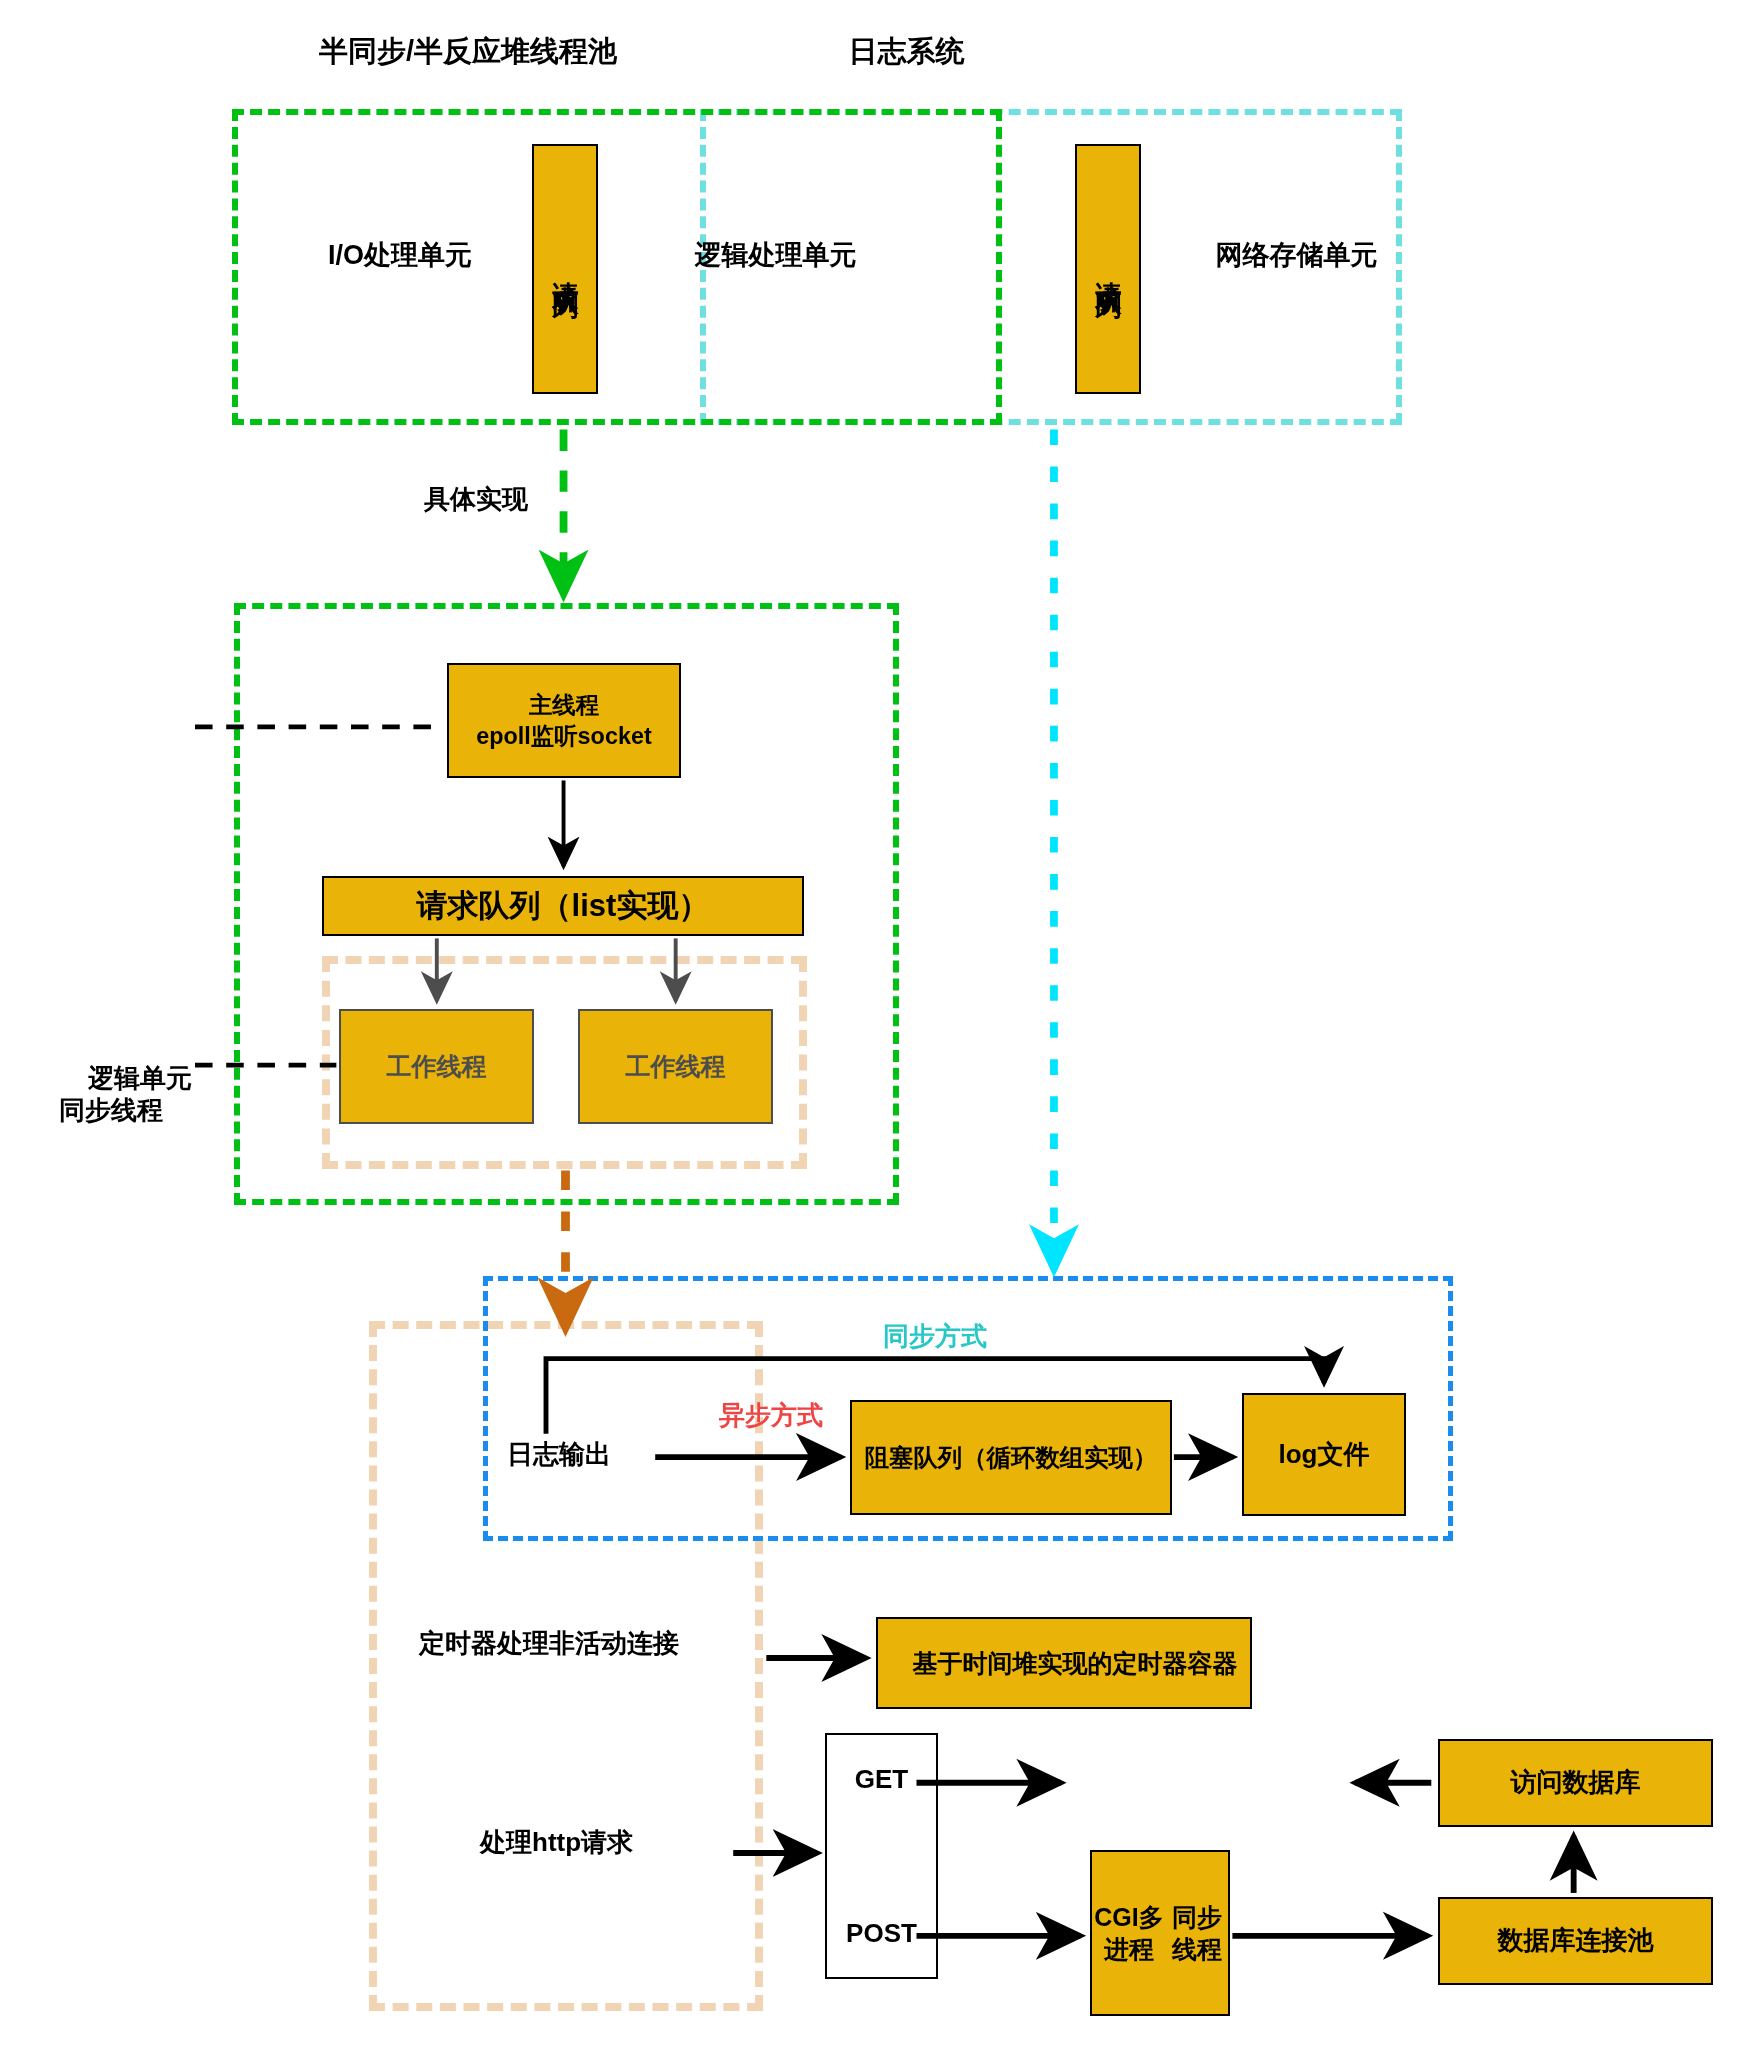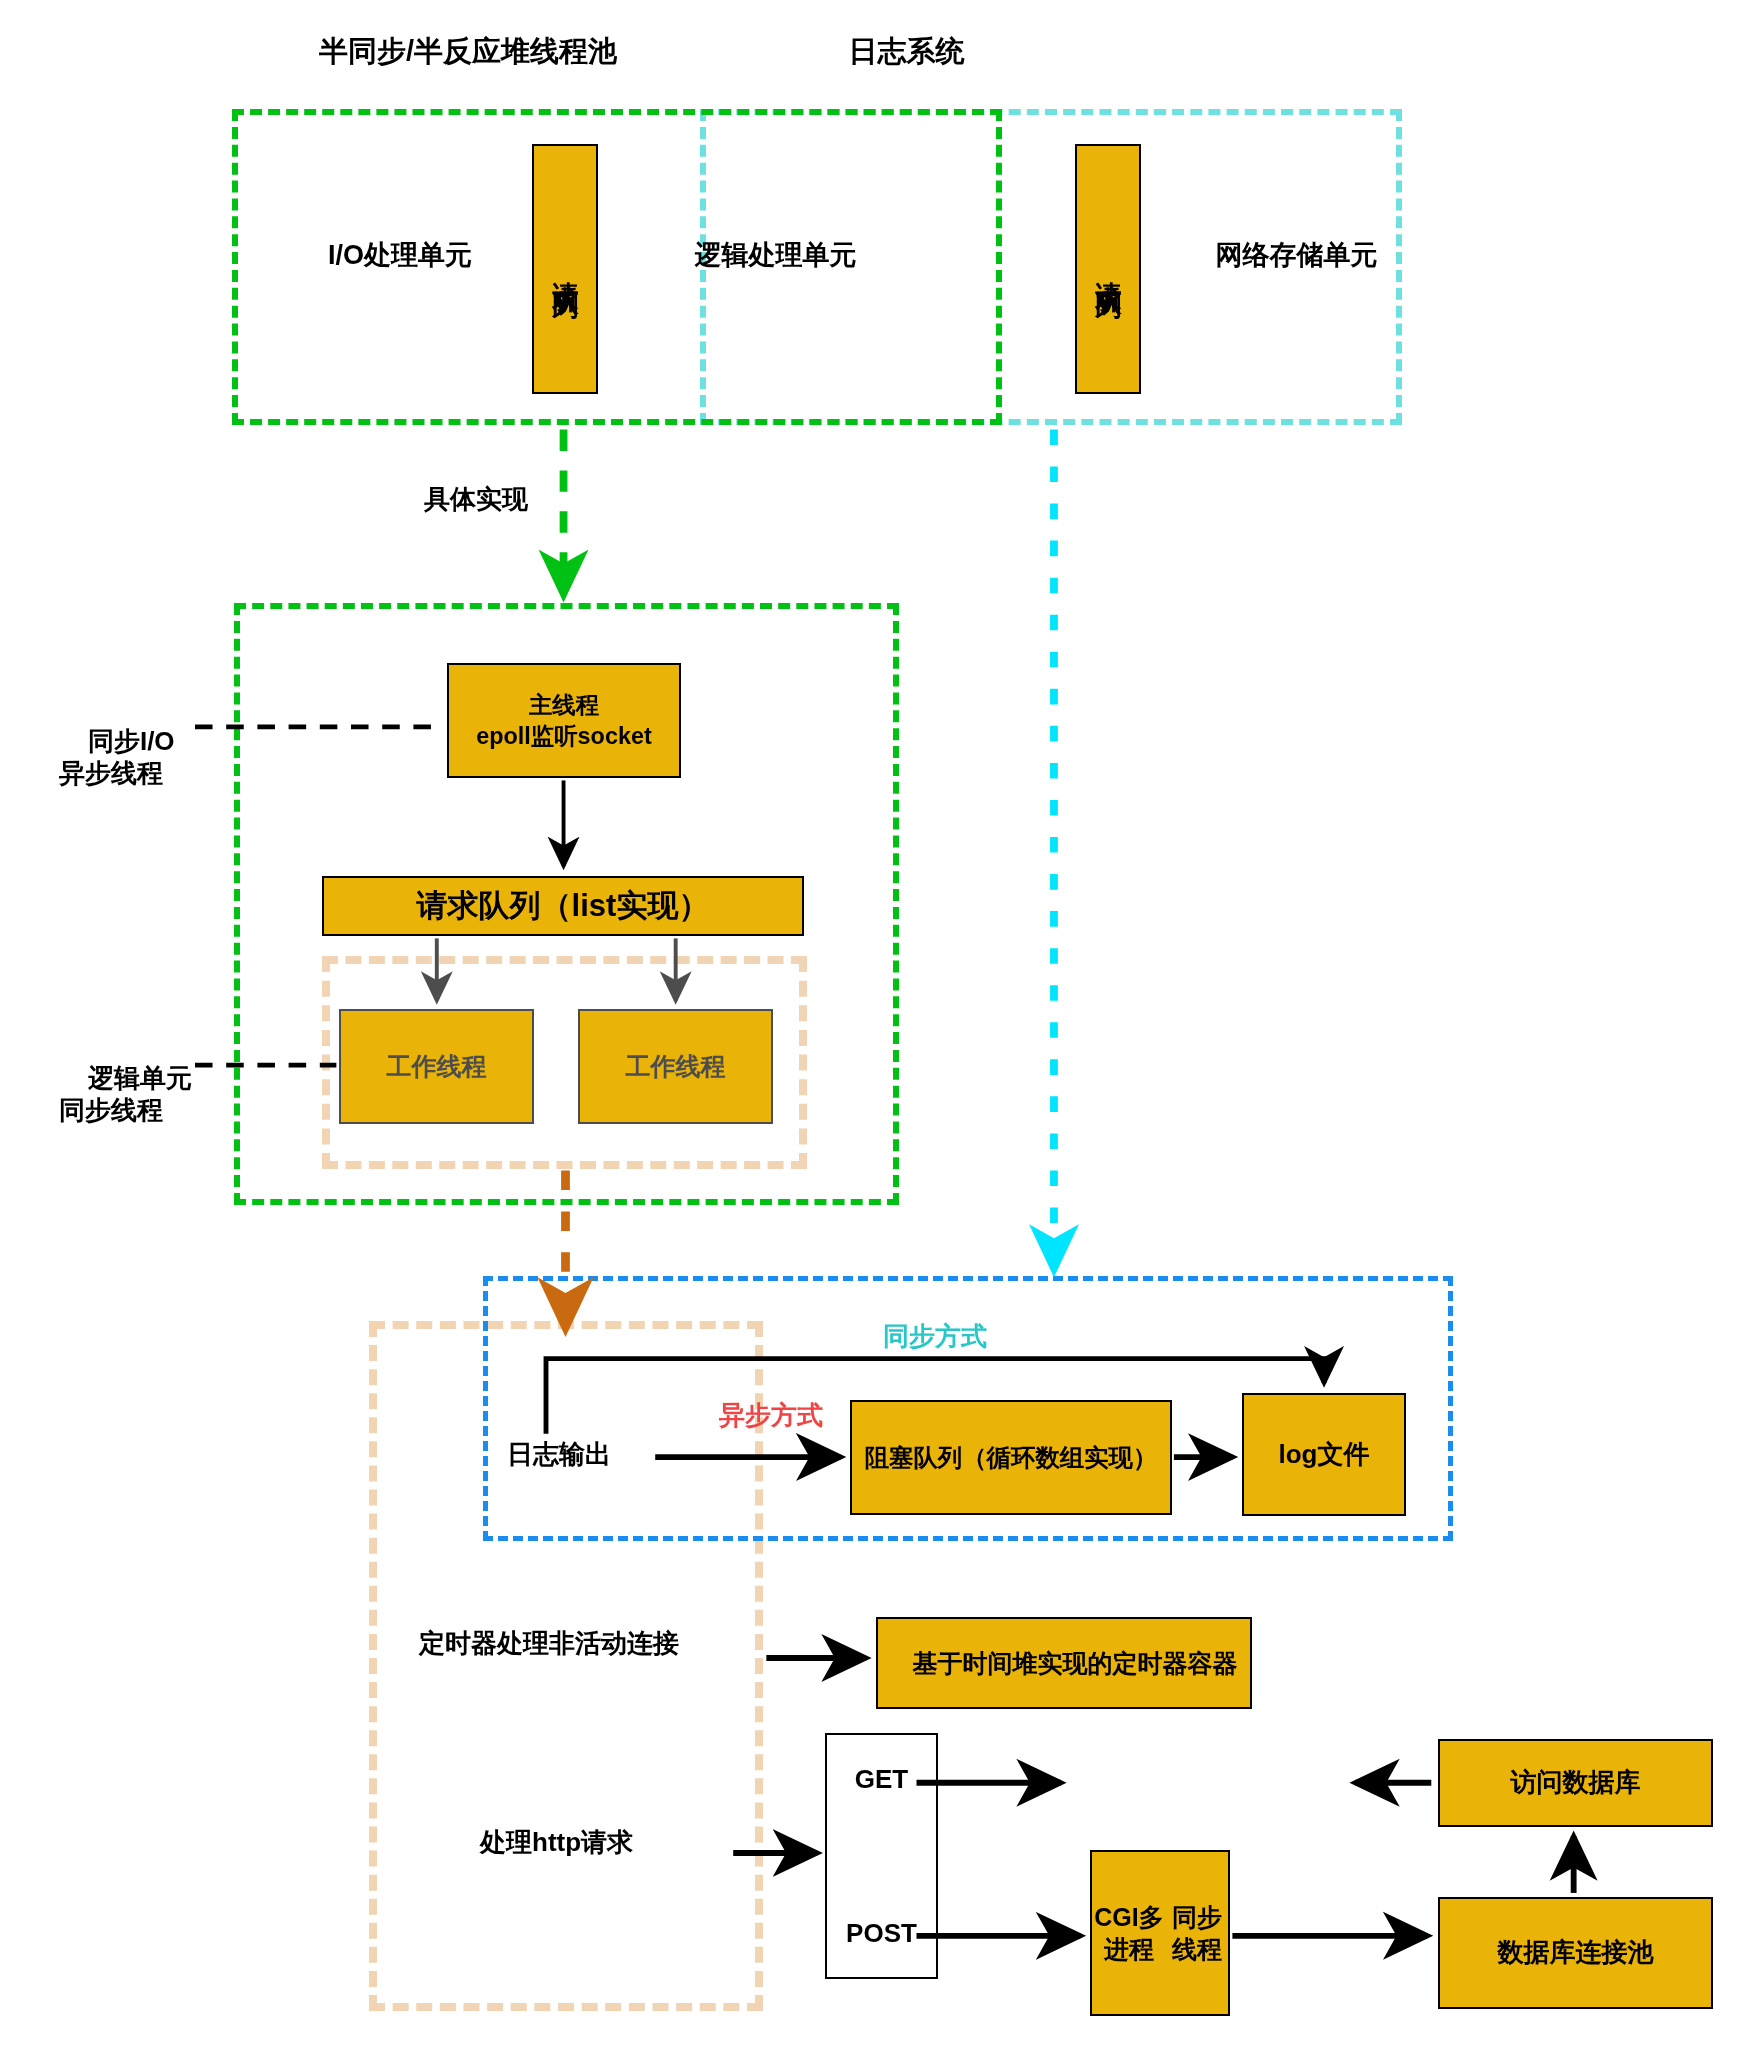--- a/index.html
+++ b/index.html
@@ -44,24 +44,20 @@
 
   <div class="sbox vert" style="left:1075px;top:144px;width:66px;height:250px;font-size:26px;">请求队列</div>
 
   <div class="lbl" style="left:1165px;top:239px;width:263px;font-size:27px;text-align:center;">网络存储单元</div>
 
   <div class="lbl" style="left:388px;top:483px;width:176px;font-size:26px;text-align:center;">具体实现</div>
 
   <div class="dbox" style="left:234px;top:603px;width:665px;height:602px;
               border:6.8px dashed #00c113;"></div>
 
-  <div class="lbl" style="left:59px;top:692px;width:224px;font-size:26px;text-align:left;">
-    <span style="white-space:pre-line;">同步I/O
-异步线程</span>
-  </div>
 
   <div class="lbl" style="left:59px;top:1029px;width:224px;font-size:26px;text-align:left;">
     <span style="white-space:pre-line;">逻辑单元
 同步线程</span>
   </div>
 
   <div class="sbox" style="left:447px;top:663px;width:234px;height:115px;flex-direction:column;font-size:23.4px;">
     <span>主线程</span>
     <span>epoll监听socket</span>
   </div>
@@ -103,21 +99,21 @@
 
 
   <div class="sbox" style="left:1090px;top:1850px;width:140px;height:166px;flex-direction:row;
               justify-content:space-around;font-size:25px;border-width:2px;">
     <span>CGI多进程</span>
     <span>同步线程</span>
   </div>
 
   <div class="sbox" style="left:1438px;top:1739px;width:275px;height:88px;font-size:26px;border-width:2px;">访问数据库</div>
 
-  <div class="sbox" style="left:1438px;top:1897px;width:275px;height:112px;font-size:26px;border-width:2px;">数据库连接池</div>
+  <div class="sbox" style="left:1438px;top:1897px;width:275px;height:88px;font-size:26px;border-width:2px;">数据库连接池</div>
 
   <svg class="overlay" viewBox="0 0 1800 2116" xmlns="http://www.w3.org/2000/svg">
     <defs>
       <marker id="ah-black" markerWidth="9" markerHeight="9" refX="7.6" refY="4.5" orient="auto">
         <path d="M0,0.4 L8.6,4.5 L0,8.6 L2.3,4.5 Z" fill="#000"></path>
       </marker>
       <marker id="ah-gray" markerWidth="9" markerHeight="9" refX="7.6" refY="4.5" orient="auto">
         <path d="M0,0.4 L8.6,4.5 L0,8.6 L2.3,4.5 Z" fill="#4d4d4d"></path>
       </marker>
       <marker id="ah-green" markerWidth="7" markerHeight="7" refX="5.6" refY="3.5" orient="auto">

